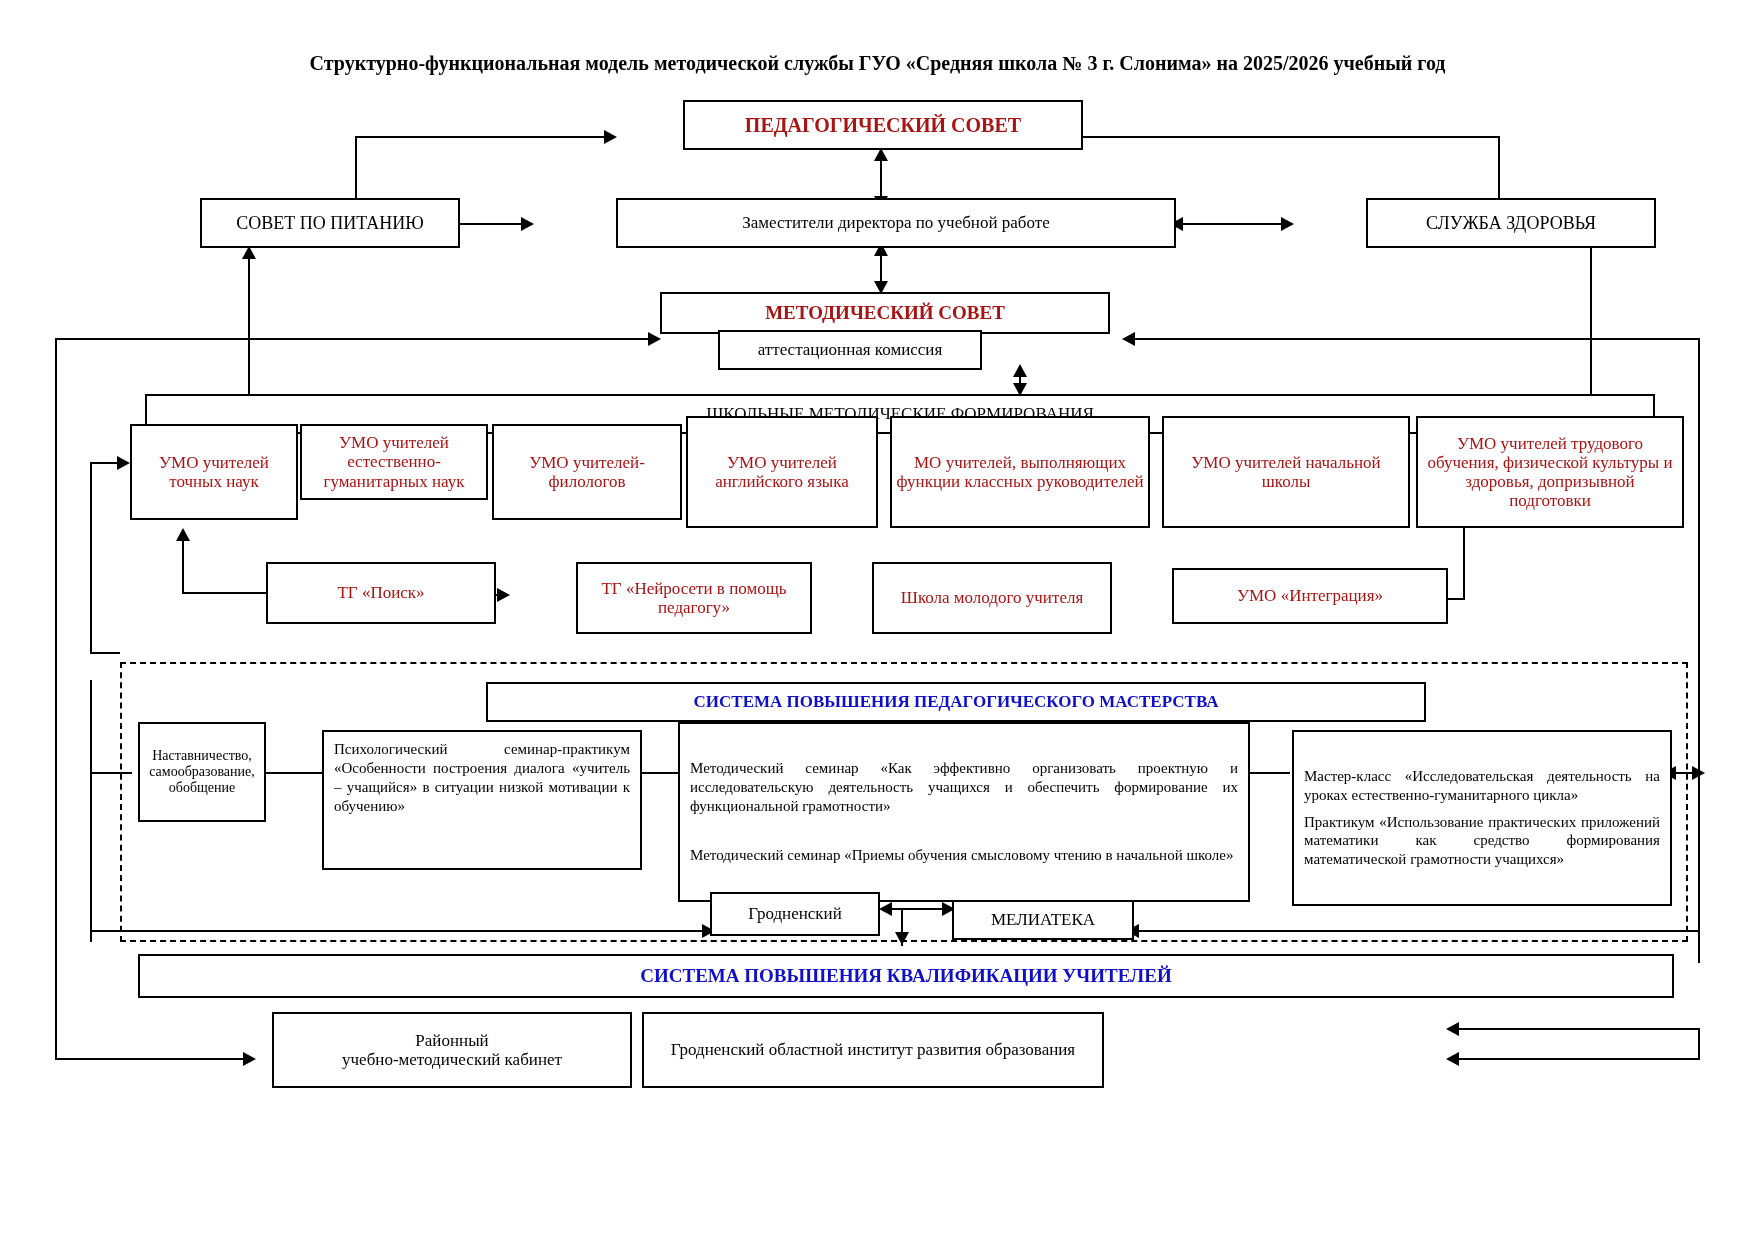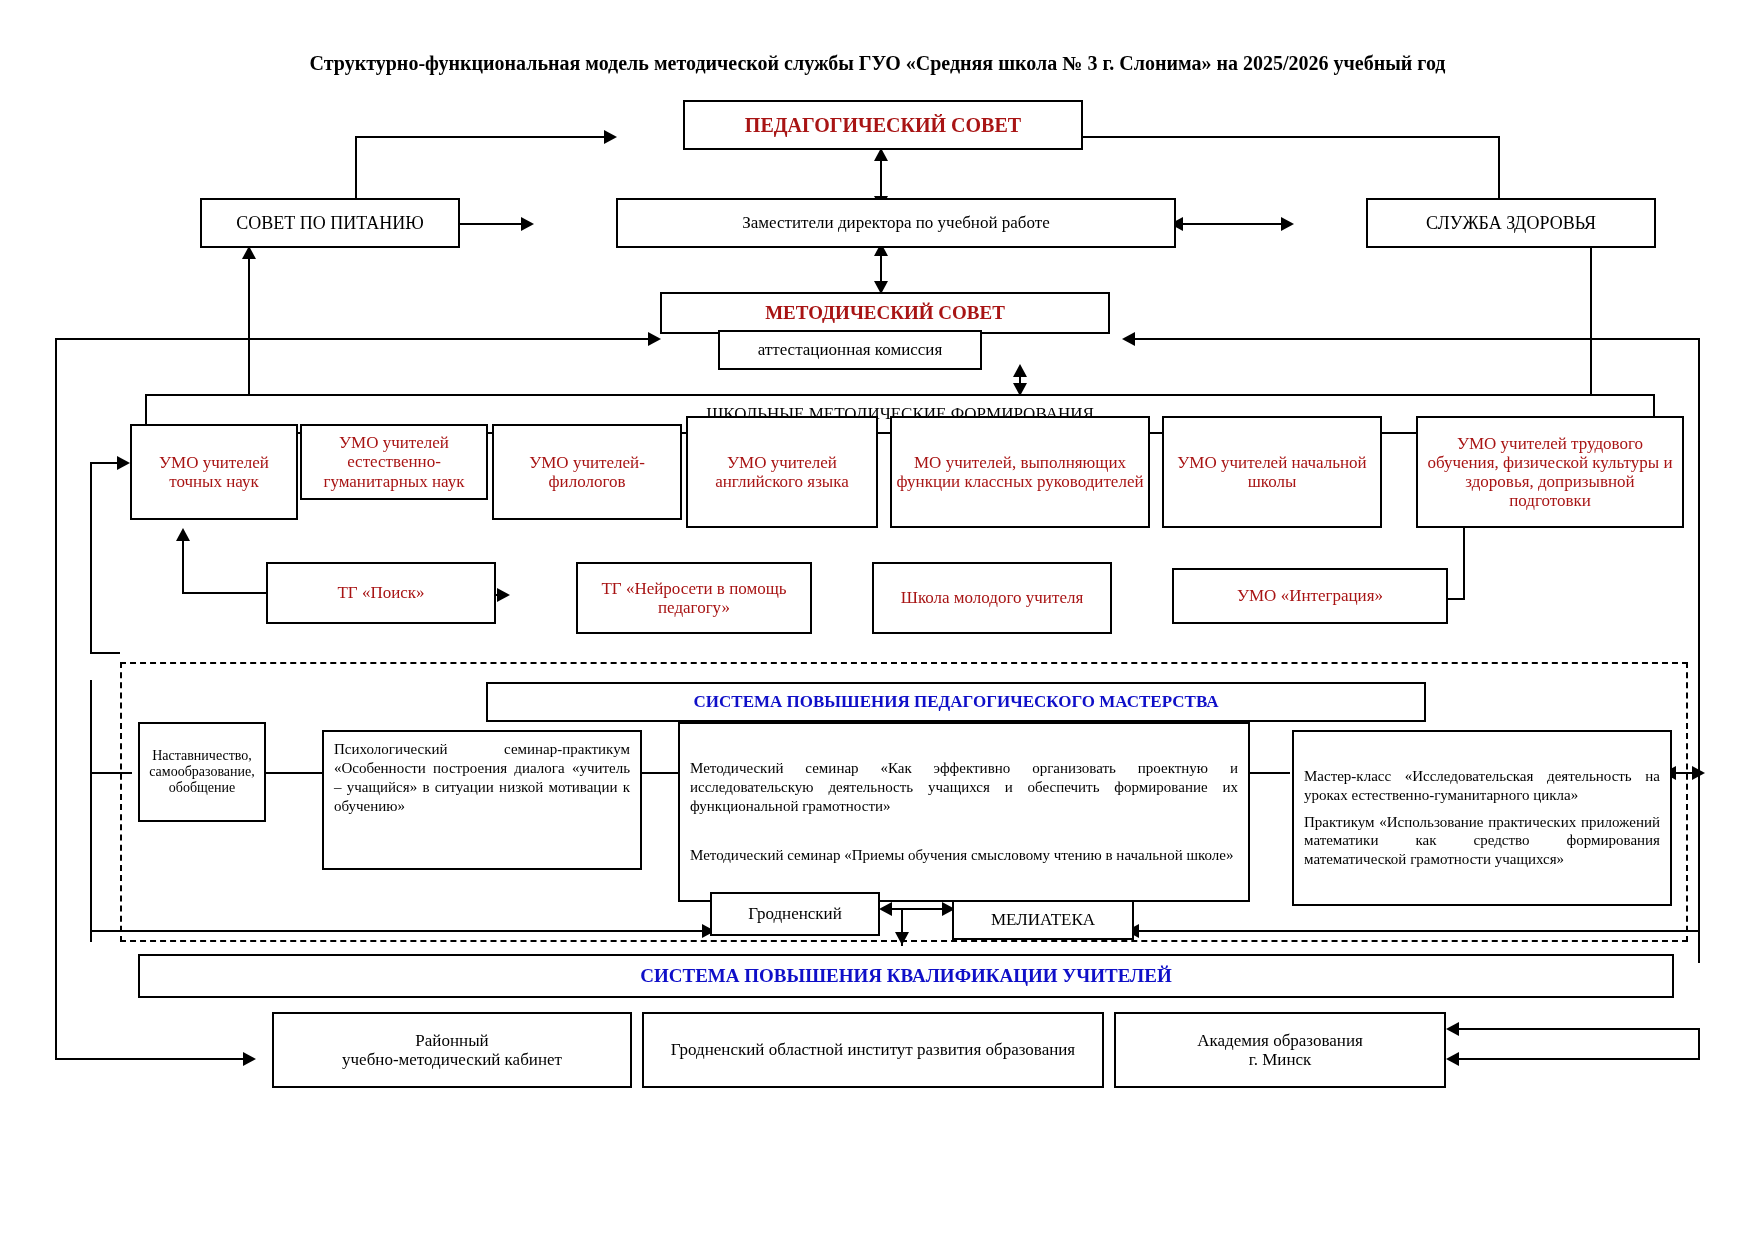--- a/index.html
+++ b/index.html
@@ -173,21 +173,21 @@
   </div>
   <div class="box t17 red" style="left:492px;top:424px;width:190px;height:96px;padding:0 6px;">
     <span>УМО учителей-филологов</span>
   </div>
   <div class="box t17 red" style="left:686px;top:416px;width:192px;height:112px;padding:0 6px;">
     <span>УМО учителей английского языка</span>
   </div>
   <div class="box t17 red" style="left:890px;top:416px;width:260px;height:112px;padding:0 0;">
     <span>МО учителей, выполняющих функции классных руководителей</span>
   </div>
-  <div class="box t17 red" style="left:1162px;top:416px;width:220px;height:112px;padding:1px 6px;">
+  <div class="box t17 red" style="left:1162px;top:416px;width:248px;height:112px;padding:1px 6px;">
     <span>УМО учителей начальной школы</span>
   </div>
   <div class="box t17 red" style="left:1416px;top:416px;width:268px;height:112px;padding:0 6px;">
     <span>УМО учителей трудового обучения, физической культуры и здоровья, допризывной подготовки</span>
   </div>
 
   <div class="box t17 red" style="left:266px;top:562px;width:230px;height:62px;">
     <span>ТГ «Поиск»</span>
   </div>
   <div class="box t17 red" style="left:576px;top:562px;width:236px;height:72px;padding:0 6px;">
@@ -235,18 +235,14 @@
     <span>СИСТЕМА ПОВЫШЕНИЯ КВАЛИФИКАЦИИ УЧИТЕЛЕЙ</span>
   </div>
 
   <div class="box t17" style="left:272px;top:1012px;width:360px;height:76px;padding:0 6px;white-space:pre-line;">
     <span>Районный
 учебно-методический кабинет</span>
   </div>
   <div class="box t17" style="left:642px;top:1012px;width:462px;height:76px;padding:0 10px;">
     <span>Гродненский областной институт развития образования</span>
   </div>
-  <div class="box t17" style="left:1114px;top:1012px;width:332px;height:76px;padding:0 6px;white-space:pre-line;">
-    <span>Академия образования
-г. Минск</span>
-  </div>
 
 </div>
 
 </body></html>

